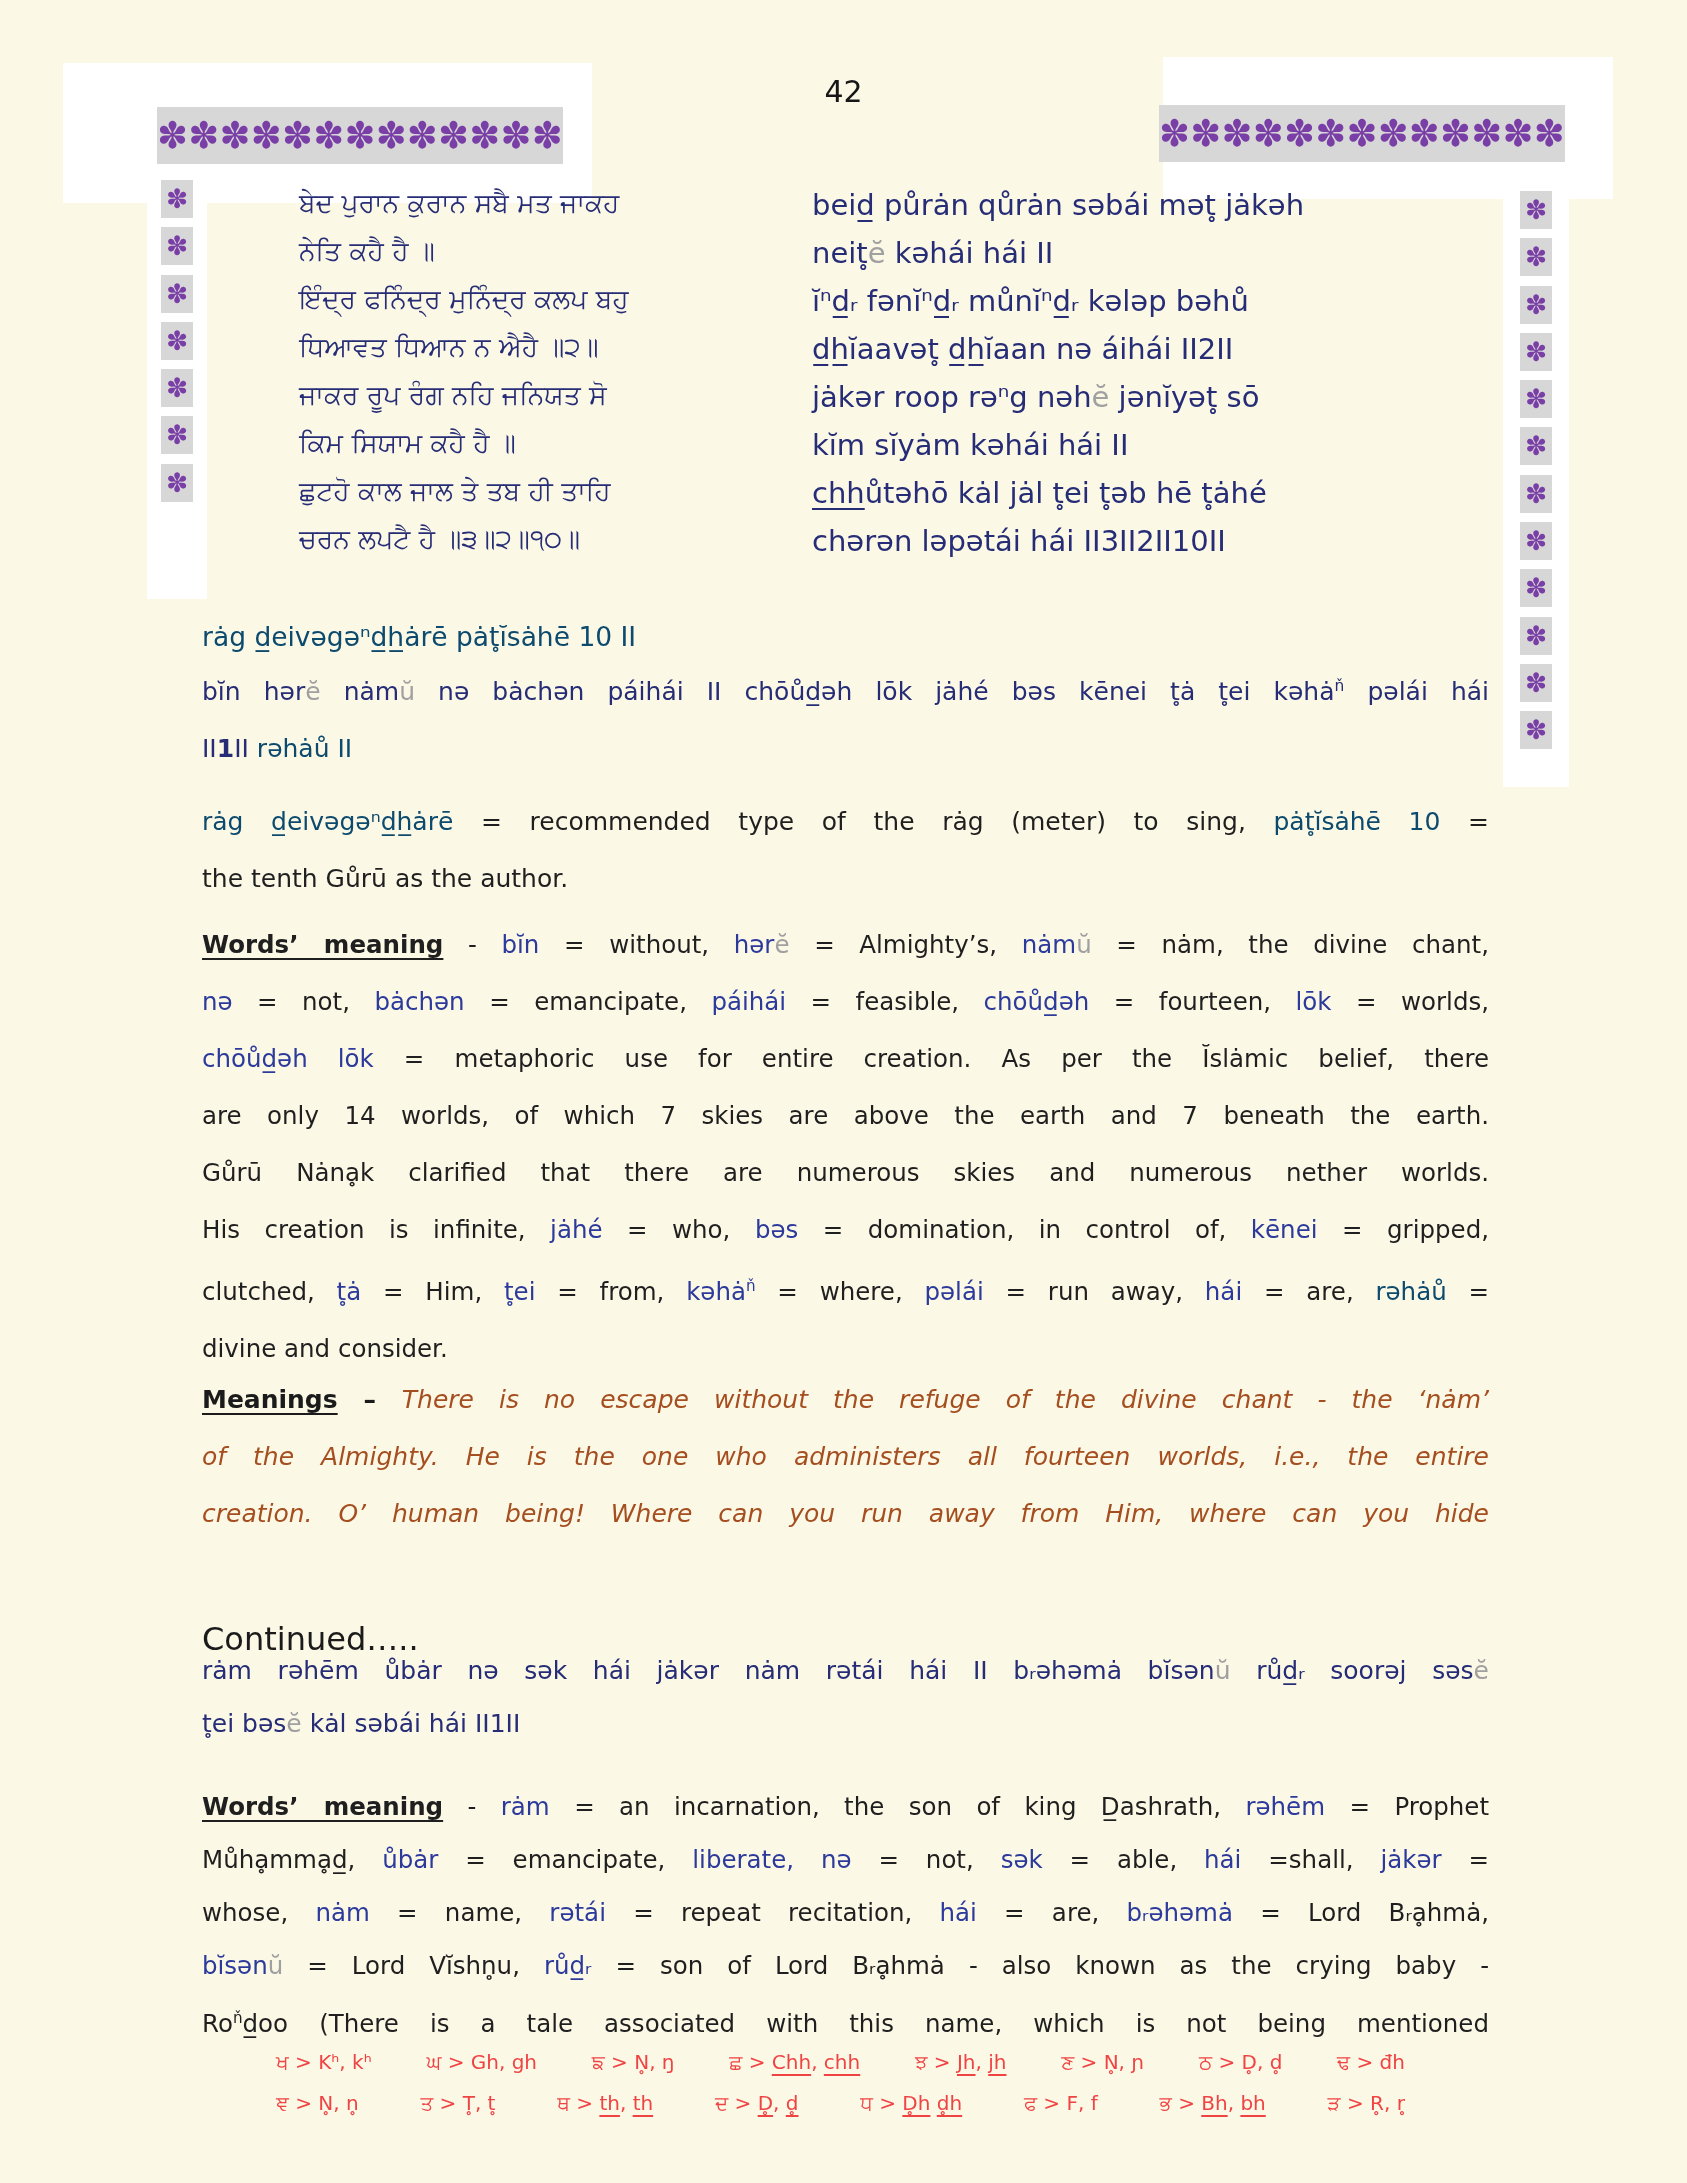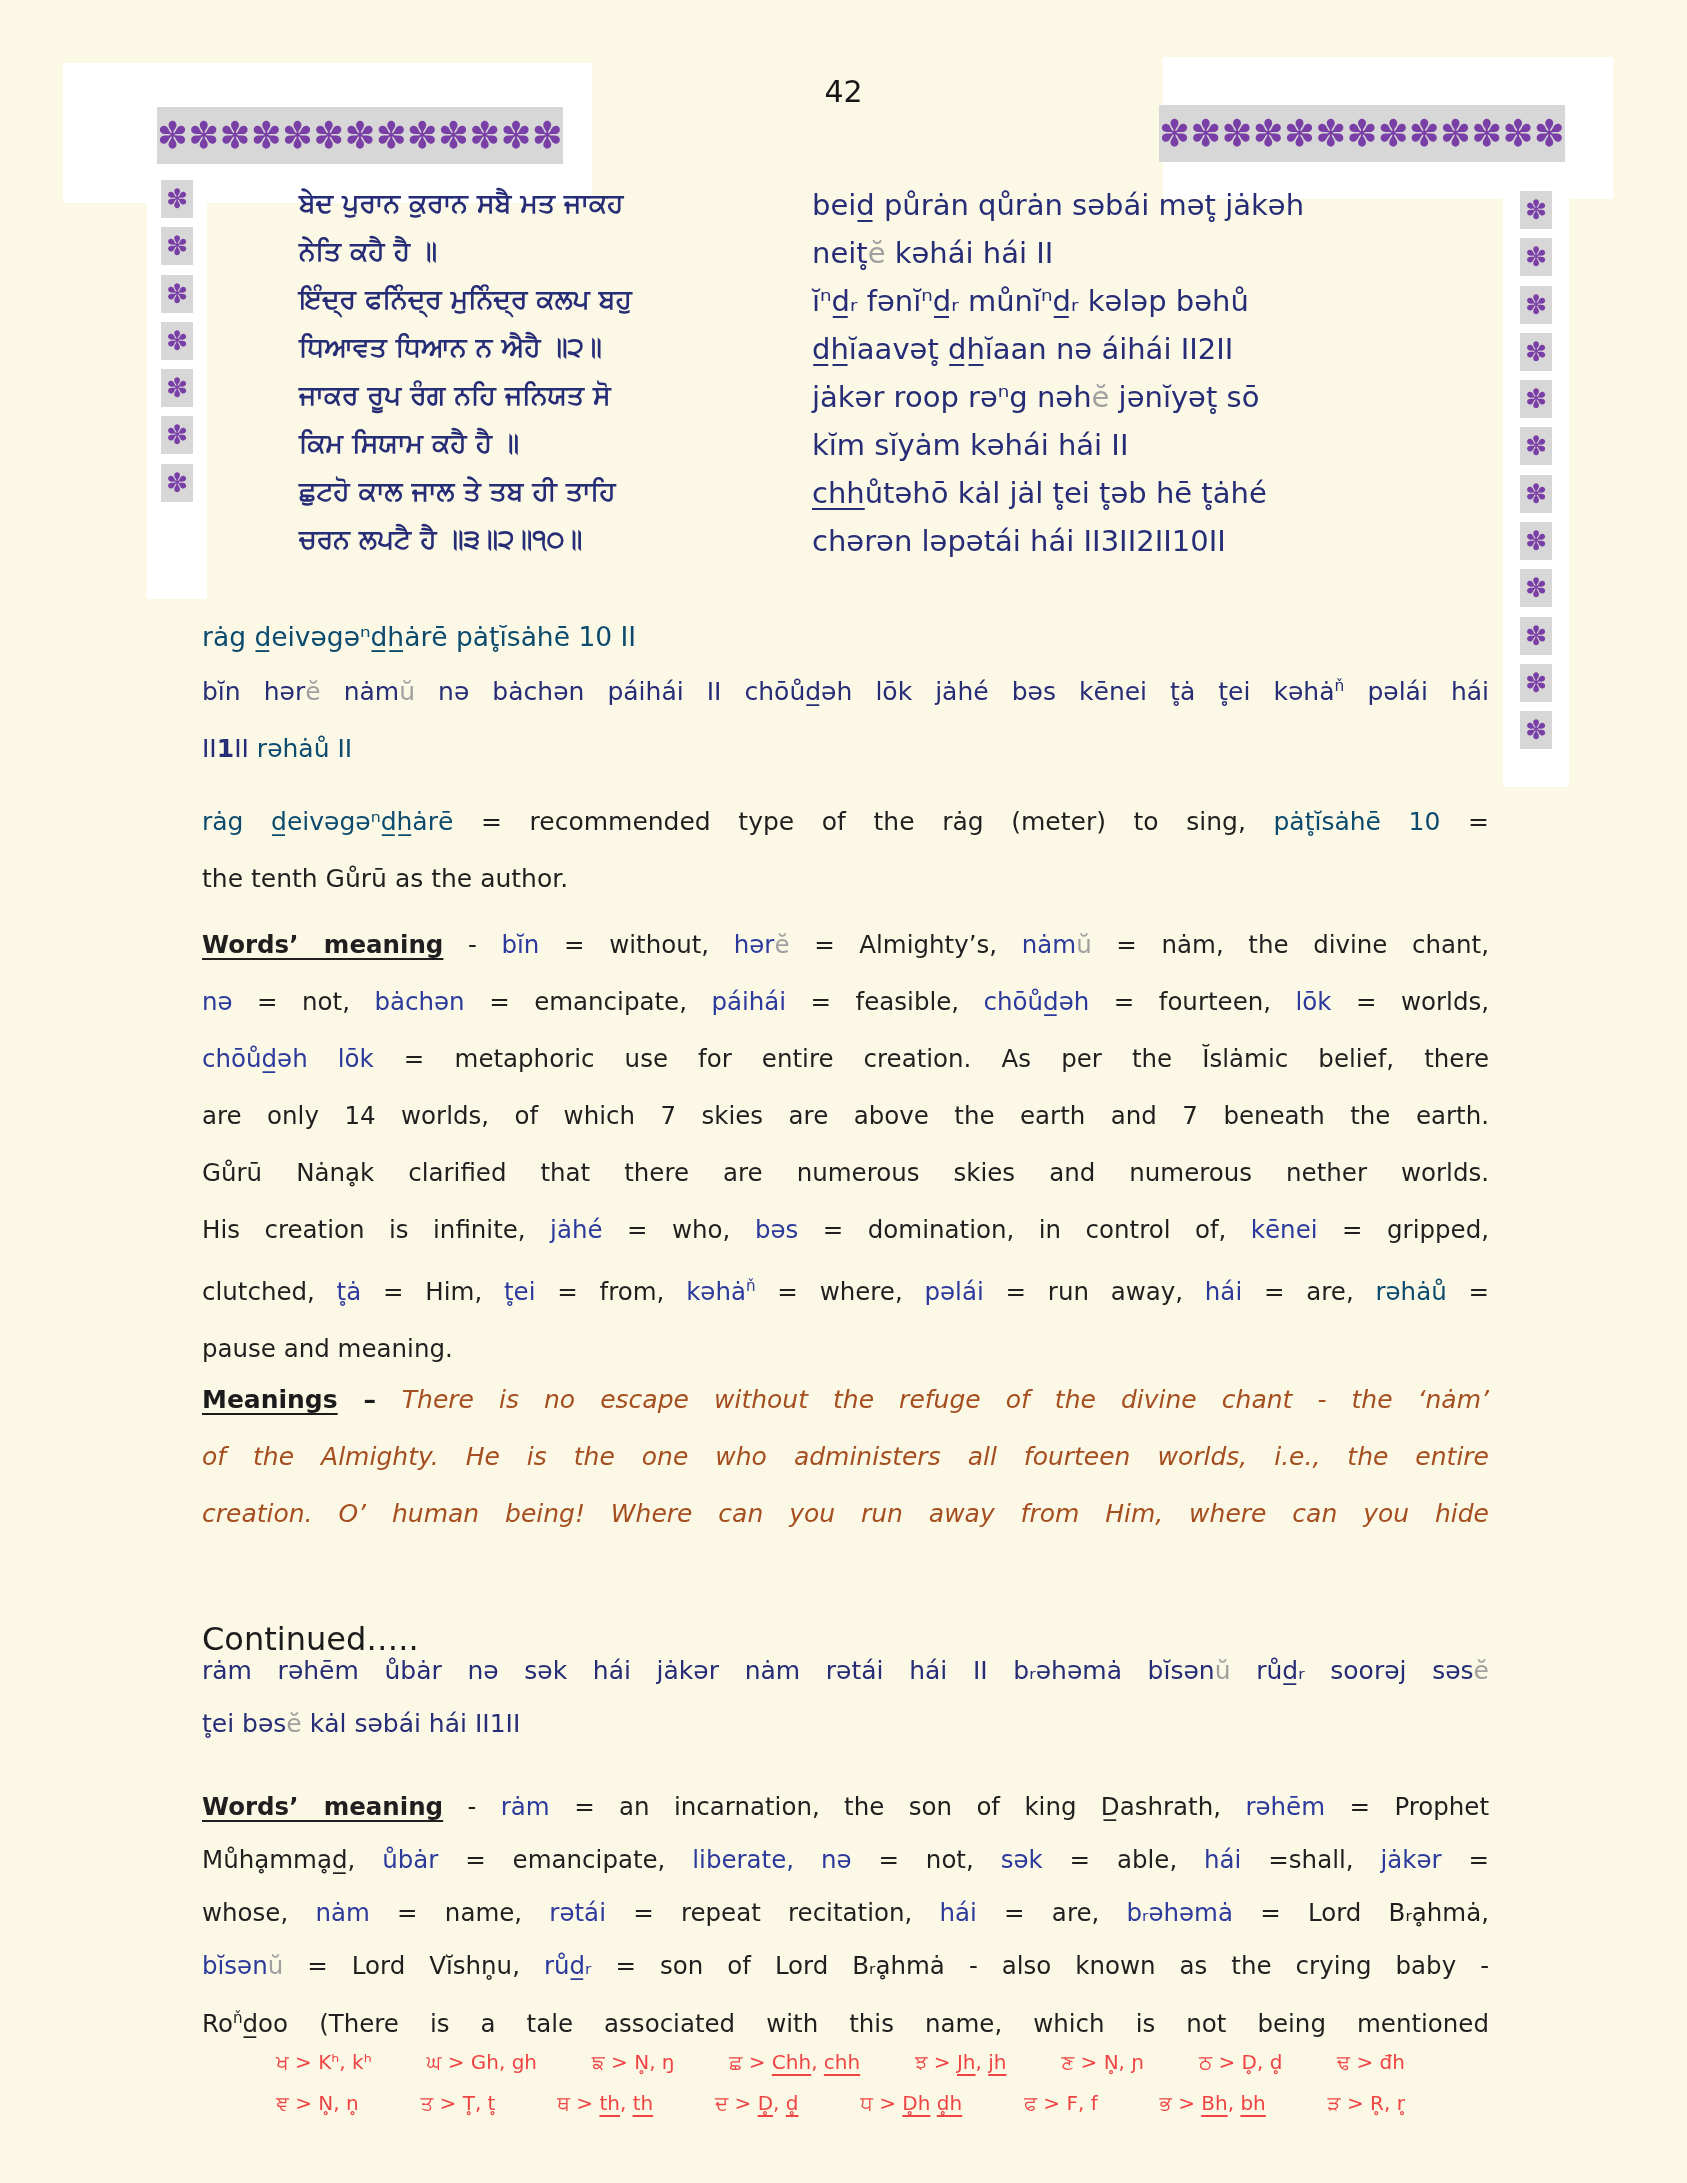--- a/index.html
+++ b/index.html
@@ -10,21 +10,21 @@
   
   .hstrip{background:#d7d7d7;display:flex;justify-content:space-around;align-items:center;}
   .hstrip .fl{font-size:37px;line-height:1;color:#7a3fa6;}
   .vstrip{display:flex;flex-direction:column;gap:9.3px;}
   .vstrip .fl{display:block;height:38px;background:#d7d7d7;color:#7a3fa6;
               font-size:26.5px;line-height:38px;text-align:center;}
   
   #pagenum{left:0;top:74px;width:100%;text-align:center;font-size:30px;color:#161616;}
   
   #guru{left:299px;top:179px;width:509px;font-size:26.5px;line-height:48px;
-        color:#262d76;white-space:nowrap;font-weight:bold;}
+        color:#262d76;white-space:nowrap;}
   #translit{left:812px;top:181px;width:595px;font-size:29px;line-height:48px;color:#262d76;}
   .tline{display:block;}
   .jl{text-align:justify;text-align-last:justify;}
   
   .main{left:202px;width:1287px;}
   #rahau-head{top:621px;font-size:26.5px;}
   #rahau-l1{top:677px;font-size:25px;color:#262d76;}
   #rahau-l2{top:734px;font-size:25px;color:#262d76;}
   #para-intro{top:793px;font-size:25px;line-height:57px;}
   #words1{top:916px;font-size:24.5px;line-height:57px;}
@@ -141,21 +141,21 @@
     </div>
 
   <div class="abs main" id="words1">
       <div class="tline jl"><span class="w u">Words’ meaning</span><span> - </span><span class="b">bĭn</span><span> = without, </span><span class="b">hər</span><span class="g">ĕ</span><span> = Almighty’s, </span><span class="b">nȧm</span><span class="g">ŭ</span><span> = nȧm, the divine chant,</span></div>
       <div class="tline jl"><span class="b">nə</span><span> = not, </span><span class="b">bȧchən</span><span> = emancipate, </span><span class="b">páihái</span><span> = feasible, </span><span class="b">chōůd̲əh</span><span> = fourteen, </span><span class="b">lōk</span><span> = worlds,</span></div>
       <div class="tline jl"><span class="b">chōůd̲əh lōk</span><span> = metaphoric use for entire creation. As per the Ĭslȧmic belief, there</span></div>
       <div class="tline jl"><span>are only 14 worlds, of which 7 skies are above the earth and 7 beneath the earth.</span></div>
       <div class="tline jl"><span>Gůrū Nȧnḁk clarified that there are numerous skies and numerous nether worlds.</span></div>
       <div class="tline jl"><span>His creation is infinite, </span><span class="b">jȧhé</span><span> = who, </span><span class="b">bəs</span><span> = domination, in control of, </span><span class="b">kēnei</span><span> = gripped,</span></div>
       <div class="tline jl"><span>clutched, </span><span class="b">t̥ȧ</span><span> = Him, </span><span class="b">t̥ei</span><span> = from, </span><span class="b">kəhȧ</span><span class="b sup">ň</span><span> = where, </span><span class="b">pəlái</span><span> = run away, </span><span class="b">hái</span><span> = are, </span><span class="r">rəhȧů</span><span> =</span></div>
-      <div class="tline"><span>pause and meaning.</span></div>
+      <div class="tline"><span>divine and consider.</span></div>
     </div>
 
   <div class="abs main" id="meanings">
       <div class="tline jl"><span class="k w u nr">Meanings</span><span class="k w nr"> – </span><span>There is no escape without the refuge of the divine chant - the ‘nȧm’</span></div>
       <div class="tline jl"><span>of the Almighty. He is the one who administers all fourteen worlds, i.e., the entire</span></div>
       <div class="tline jl"><span>creation. O’ human being! Where can you run away from Him, where can you hide</span></div>
     </div>
 
   <div class="abs main" id="continued">Continued…..</div>
 

